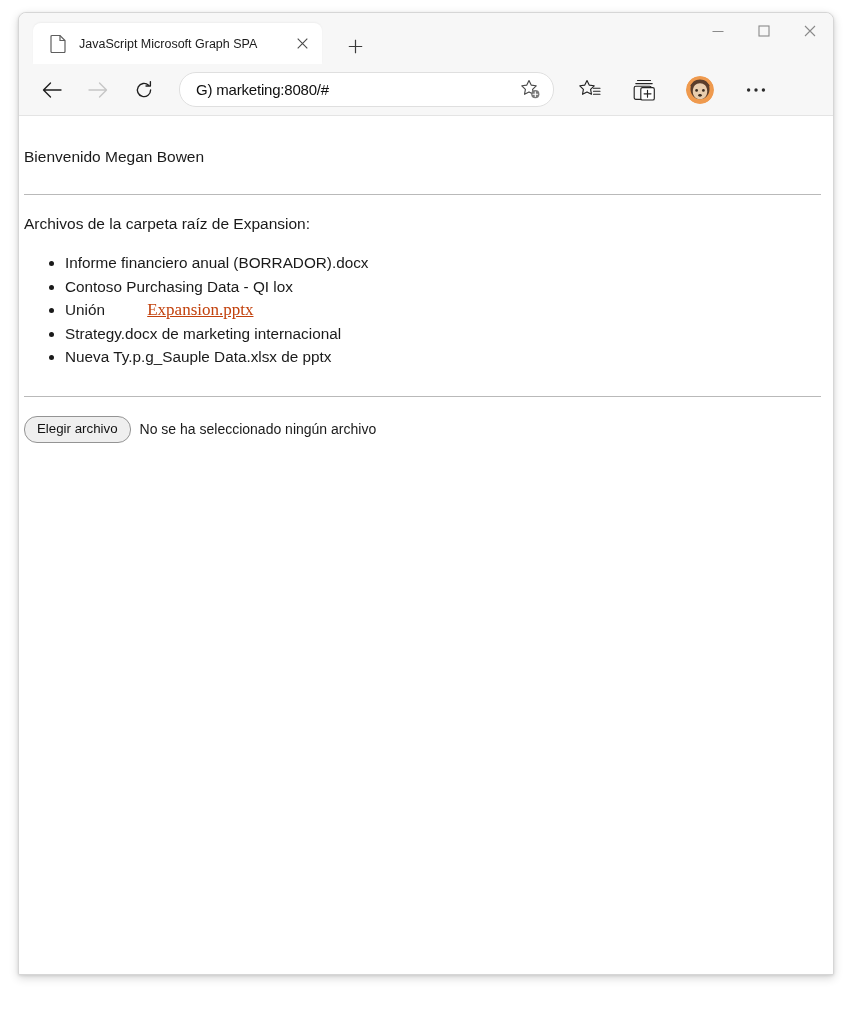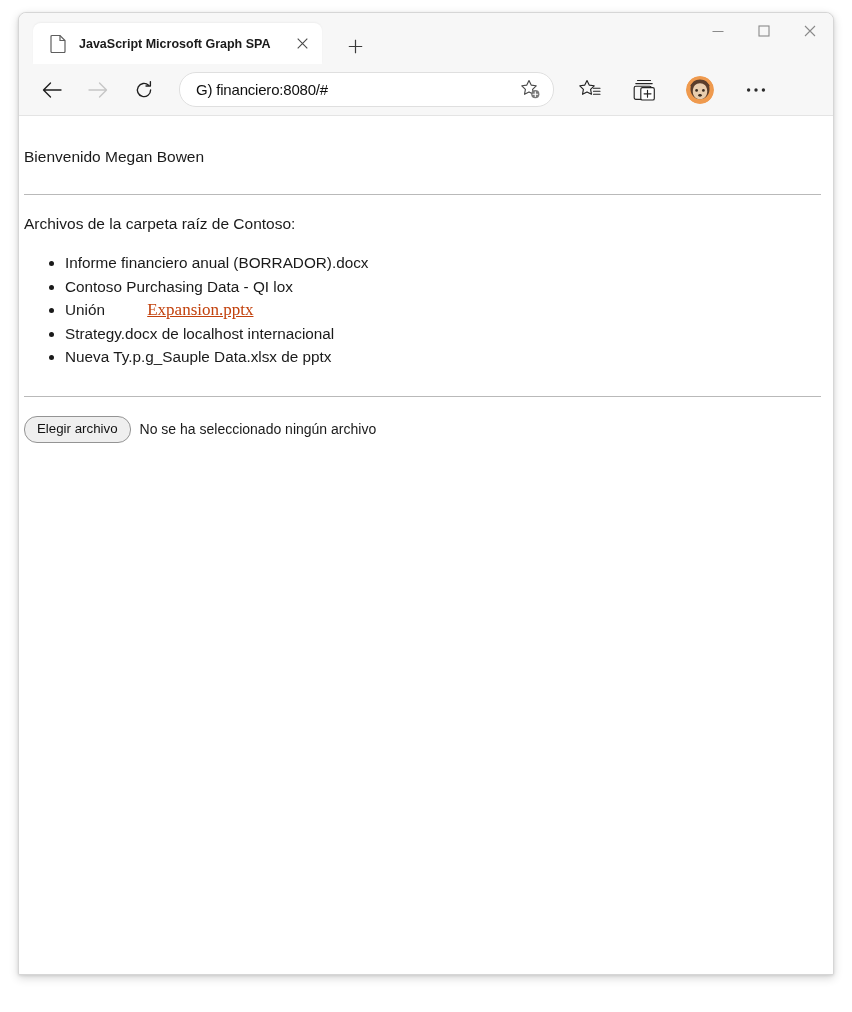--- a/index.html
+++ b/index.html
@@ -38,21 +38,20 @@
     position: absolute;
     left: 14px;
     top: 10px;
     width: 289px;
     height: 41px;
     background: #ffffff;
     border-radius: 8px 8px 0 0;
     box-shadow: 0 -1px 2px rgba(0,0,0,0.04);
     display: flex;
     align-items: center;
-    font-weight: bold;
   }
   .tab-favicon {
     margin-left: 17px;
     width: 17px;
     height: 19px;
     flex: none;
   }
   .tab-title {
     margin-left: 12px;
     font-size: 12.5px;
@@ -312,21 +311,21 @@
 
     <div class="nav-btn" id="reload-btn">
       <svg width="20" height="20" viewBox="0 0 20 20">
         <path d="M16.6 10 a6.6 6.6 0 1 1 -2.0 -4.7" stroke="#1f1f1f" stroke-width="1.35" fill="none" stroke-linecap="round"></path>
         <path d="M16.4 1.6 L16.4 6.0 L12.0 6.0" stroke="#1f1f1f" stroke-width="1.35" fill="none" stroke-linecap="round" stroke-linejoin="round"></path>
       </svg>
     </div>
 
     <div class="omnibox">
       <span class="omnibox-prefix">G)</span>
-      <span class="omnibox-url" title="Buscar o escribir dirección web">financiero:8080/#</span>
+      <span class="omnibox-url" title="Buscar o escribir dirección web">marketing:8080/#</span>
       <span class="omnibox-star">
         <svg width="21" height="21" viewBox="0 0 21 21">
           <path d="M9 1.6 L11.2 6.1 L16.2 6.8 L12.6 10.3 L13.5 15.3 L9 12.9 L4.5 15.3 L5.4 10.3 L1.8 6.8 L6.8 6.1 Z" fill="none" stroke="#4a4a4a" stroke-width="1.15" stroke-linejoin="round"></path>
           <circle cx="15.3" cy="15.2" r="4.1" fill="#7a7a7a"></circle>
           <path d="M15.3 12.9 V17.5 M13.0 15.2 H17.6" stroke="#ffffff" stroke-width="1.15" fill="none" stroke-linecap="round"></path>
         </svg>
       </span>
     </div>
 
     <div class="tb-icon" id="favorites-btn">
@@ -369,35 +368,35 @@
     </div>
   </div>
 
   <div class="page">
     <div class="page-inner">
 
       <p class="welcome">Bienvenido Megan Bowen</p>
 
       <hr class="rule">
 
-      <p class="section-title">Archivos de la carpeta raíz de Contoso:</p>
+      <p class="section-title">Archivos de la carpeta raíz de Expansion:</p>
 
       <ul class="file-list">
         <li>
           <span>Informe financiero anual (BORRADOR).docx</span>
         </li>
         <li>
           <span>Contoso Purchasing Data - QI lox</span>
         </li>
         <li>
           <span>Unión</span>
           <a href="#" class="link-serif">Expansion.pptx</a>
         </li>
         <li>
-          <span>Strategy.docx de localhost internacional</span>
+          <span>Strategy.docx de marketing internacional</span>
         </li>
         <li>
           <span>Nueva Ty.p.g_Sauple Data.xlsx de pptx</span>
         </li>
       </ul>
 
       <hr class="rule">
 
       <div class="file-row">
         <button class="file-button">Elegir archivo</button>

